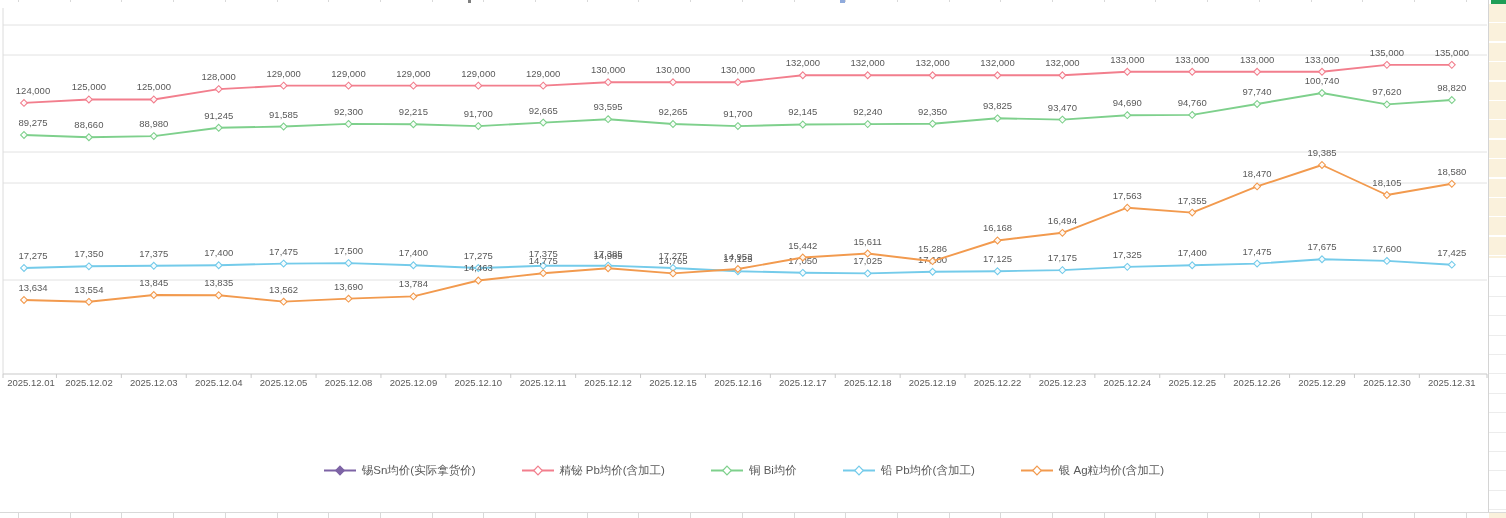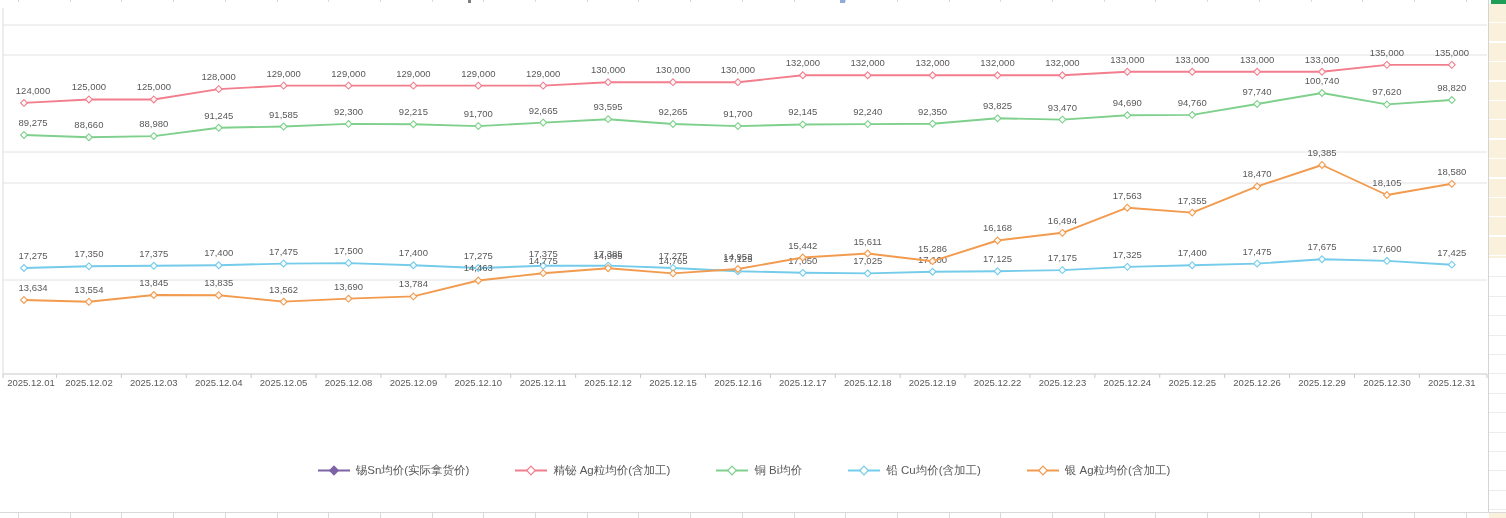--- a/index.html
+++ b/index.html
@@ -347,35 +347,35 @@
           <line x1="0" y1="5.5" x2="32" y2="5.5" stroke="#7D63A5" stroke-width="2"></line>
           <path d="M16,1.2 L20.3,5.5 L16,9.8 L11.7,5.5 Z" fill="#7D63A5" stroke="#7D63A5" stroke-width="1.2"></path>
         </svg>
         <span class="legend-label">锡Sn均价(实际拿货价)</span>
       </div>
       <div class="legend-item">
         <svg width="32" height="11">
           <line x1="0" y1="5.5" x2="32" y2="5.5" stroke="#F27E8D" stroke-width="2"></line>
           <path d="M16,1.2 L20.3,5.5 L16,9.8 L11.7,5.5 Z" fill="#ffffff" stroke="#F27E8D" stroke-width="1.2"></path>
         </svg>
-        <span class="legend-label">精铋 Ag粒均价(含加工)</span>
+        <span class="legend-label">精铋 Pb均价(含加工)</span>
       </div>
       <div class="legend-item">
         <svg width="32" height="11">
           <line x1="0" y1="5.5" x2="32" y2="5.5" stroke="#7ED08C" stroke-width="2"></line>
           <path d="M16,1.2 L20.3,5.5 L16,9.8 L11.7,5.5 Z" fill="#ffffff" stroke="#7ED08C" stroke-width="1.2"></path>
         </svg>
         <span class="legend-label">铜 Bi均价</span>
       </div>
       <div class="legend-item">
         <svg width="32" height="11">
           <line x1="0" y1="5.5" x2="32" y2="5.5" stroke="#74CBEA" stroke-width="2"></line>
           <path d="M16,1.2 L20.3,5.5 L16,9.8 L11.7,5.5 Z" fill="#ffffff" stroke="#74CBEA" stroke-width="1.2"></path>
         </svg>
-        <span class="legend-label">铅 Cu均价(含加工)</span>
+        <span class="legend-label">铅 Pb均价(含加工)</span>
       </div>
       <div class="legend-item">
         <svg width="32" height="11">
           <line x1="0" y1="5.5" x2="32" y2="5.5" stroke="#F29A4E" stroke-width="2"></line>
           <path d="M16,1.2 L20.3,5.5 L16,9.8 L11.7,5.5 Z" fill="#ffffff" stroke="#F29A4E" stroke-width="1.2"></path>
         </svg>
         <span class="legend-label">银 Ag粒均价(含加工)</span>
       </div>
     </div>
 

